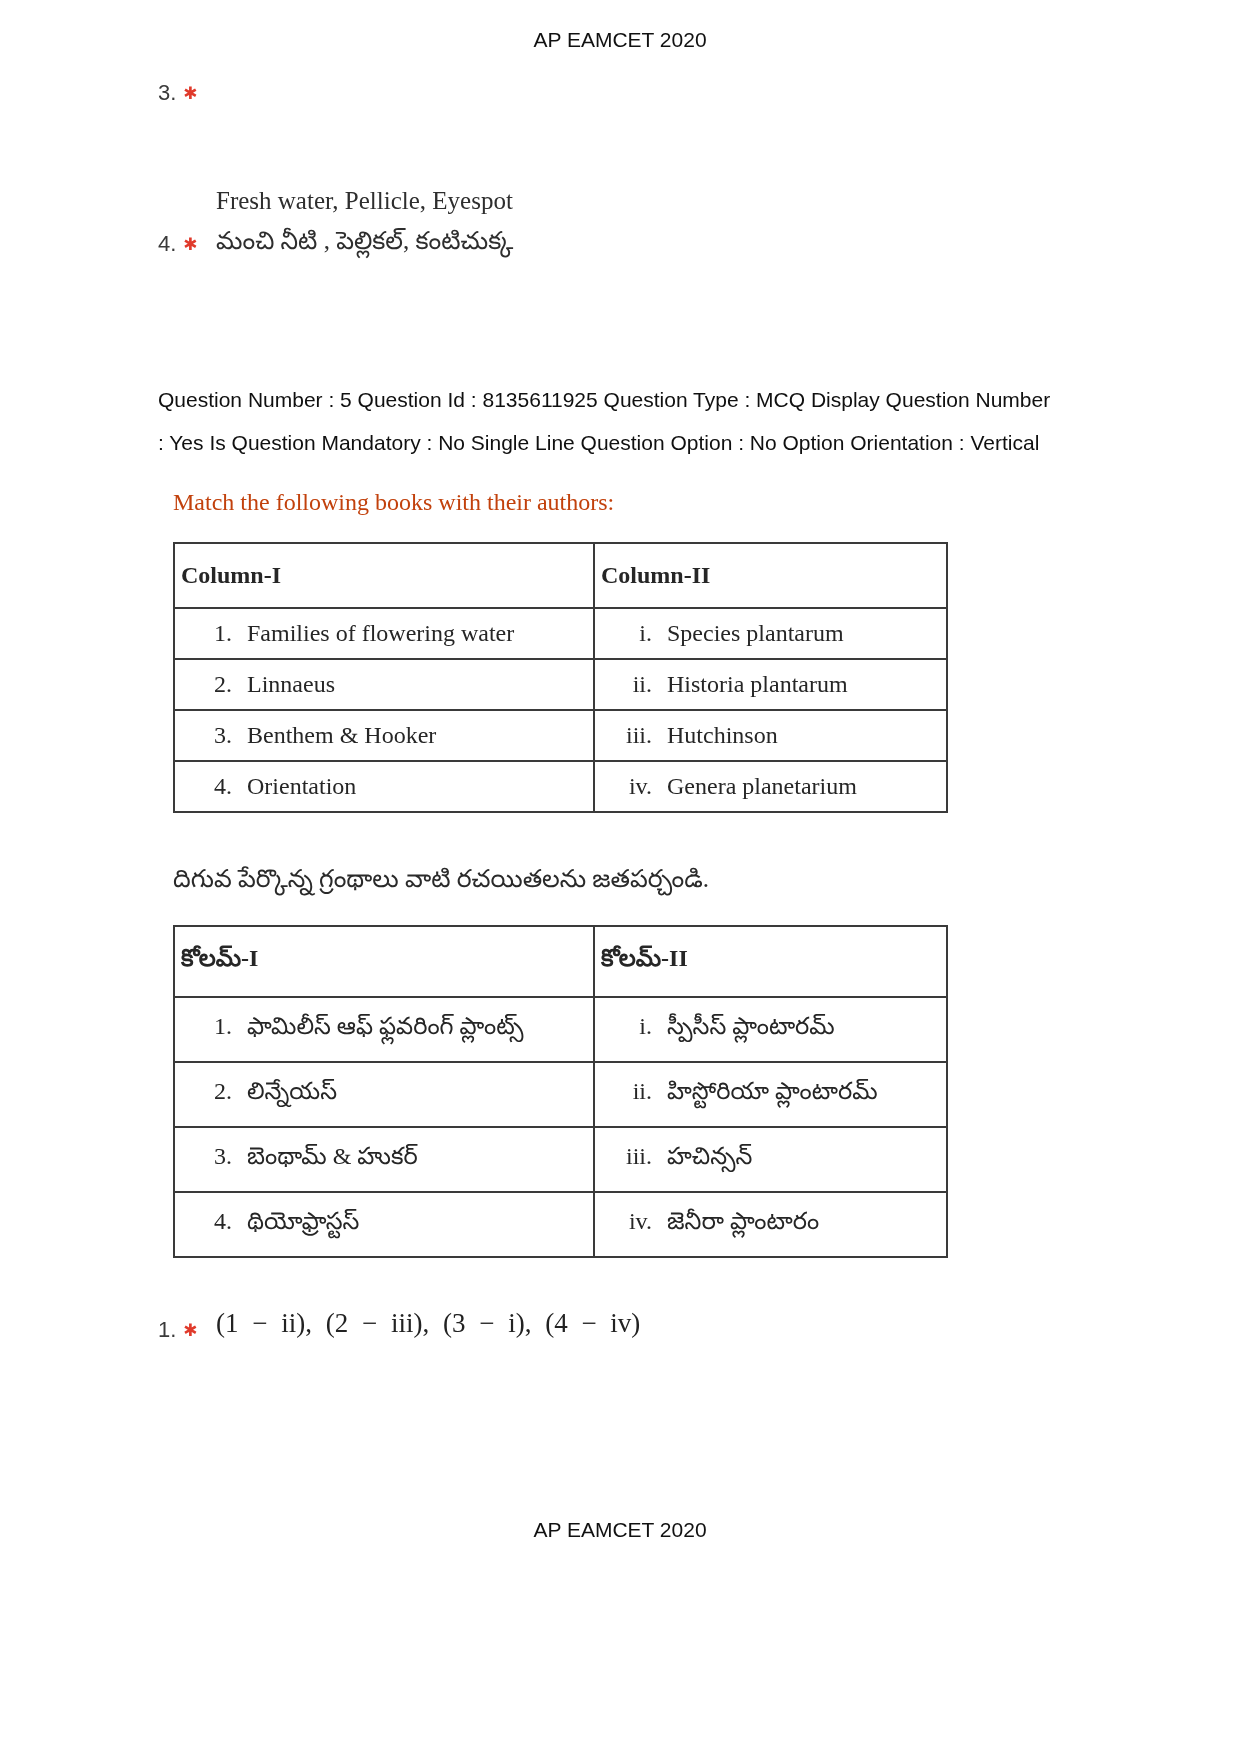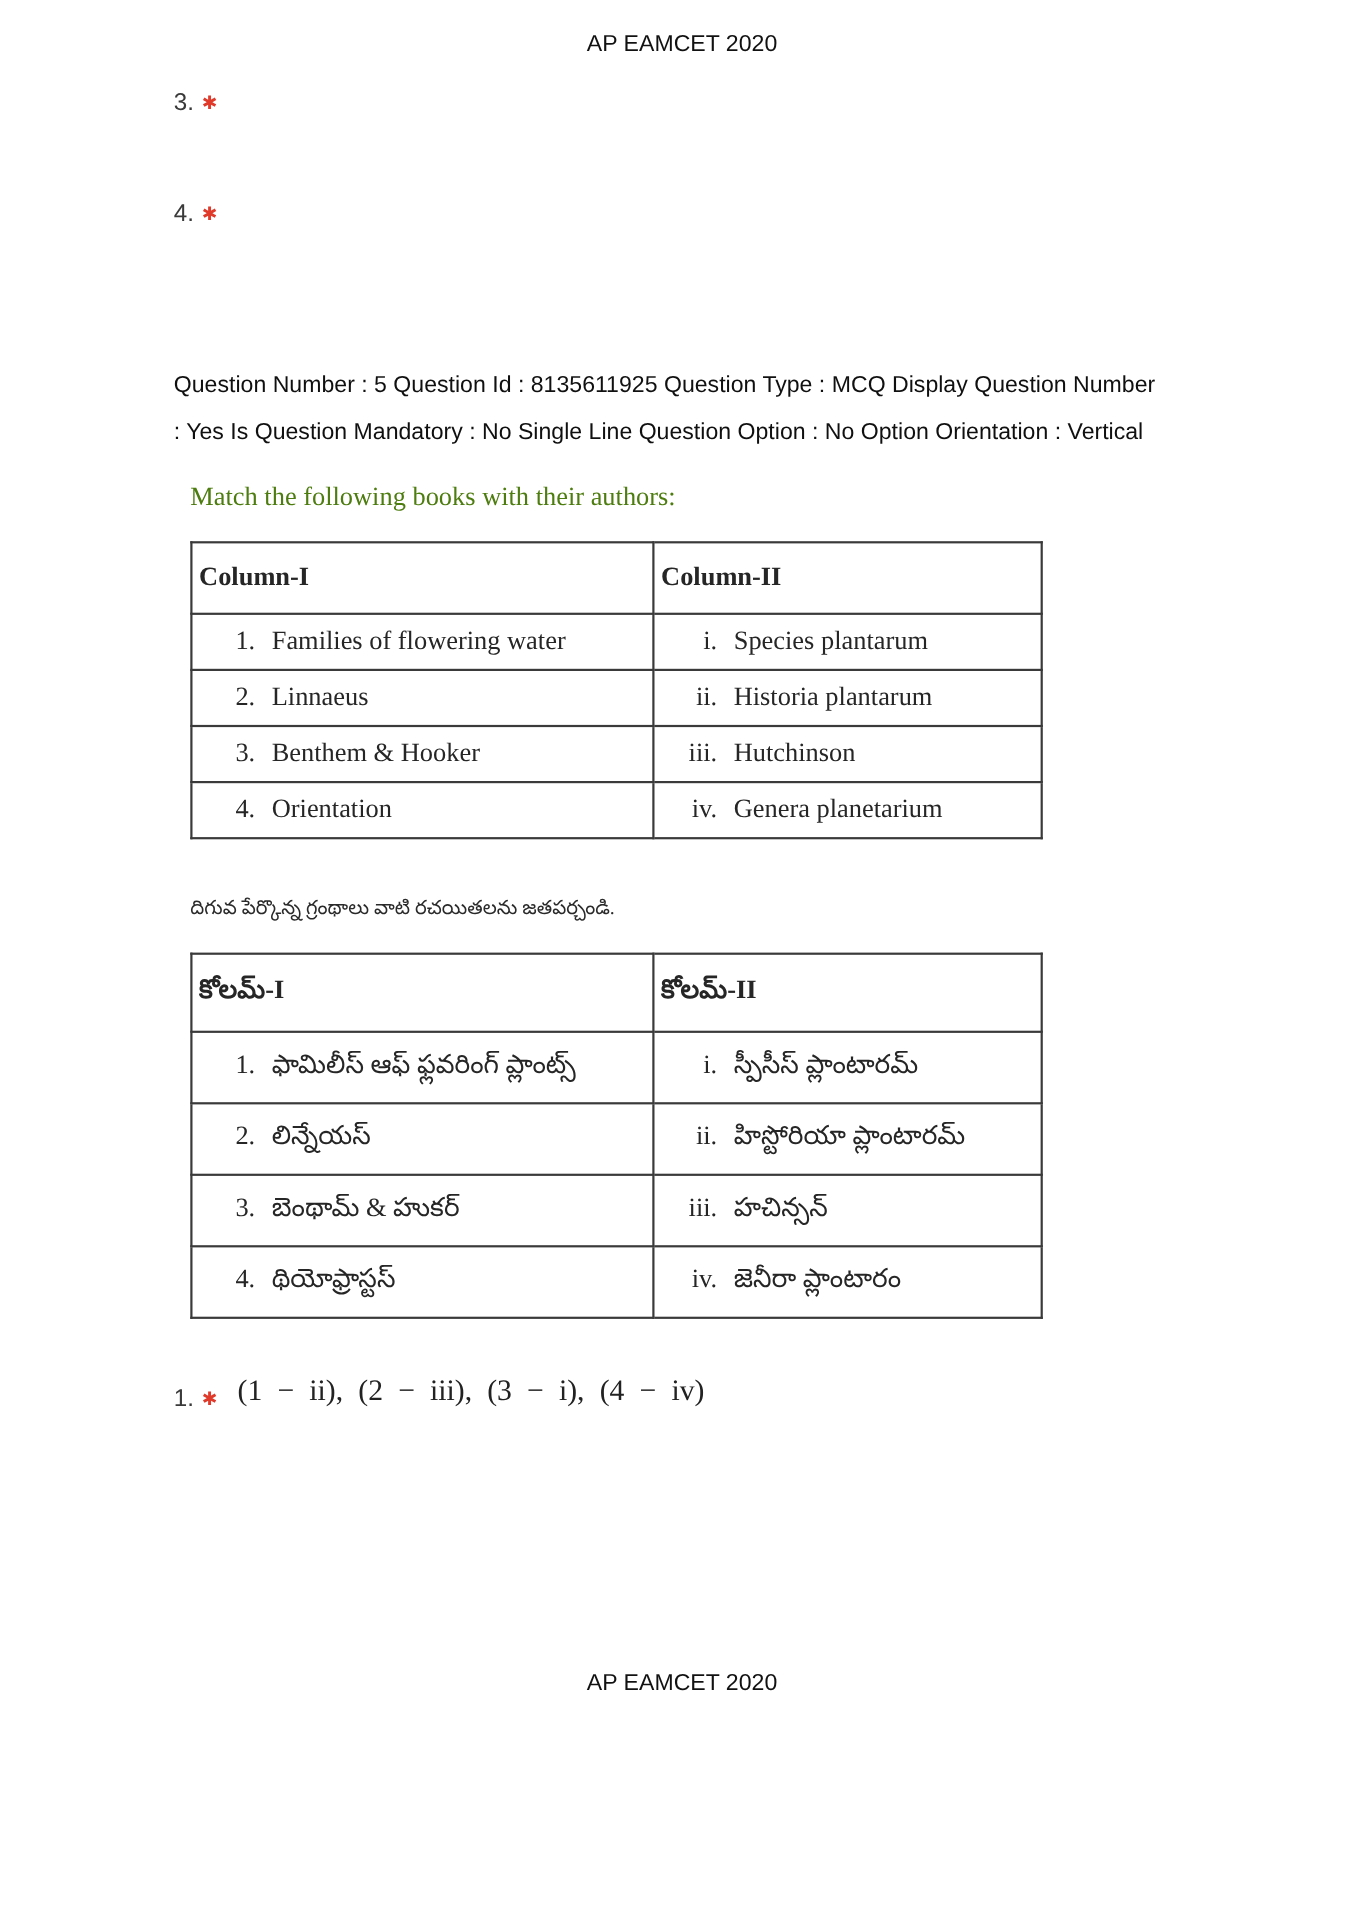--- a/index.html
+++ b/index.html
@@ -58,26 +58,26 @@
     font-size: 21px;
     line-height: 2.06;
     color: #101010;
   }
 
   
   .prompt-en {
     margin: 24px 0 16px 57px;
     font-family: "Liberation Serif", serif;
     font-size: 24px;
-    color: #4d7c0f;
+    color: #c2410c;
   }
   .prompt-te {
     margin: 52px 0 0 57px;
     font-family: "Liberation Serif", serif;
-    font-size: 18px;
+    font-size: 25px;
     color: #2a2a2a;
   }
 
   
   .match-table {
     border-collapse: collapse;
     margin: 26px 0 0 57px;
     width: 773px;
     font-family: "Liberation Serif", serif;
     color: #262626;
@@ -144,20 +144,24 @@
       <span class="opt-num">3.</span>
       <span class="asterisk">✱</span>
     </div>
   </div>
 
   <div class="prev-option second">
     <div class="opt-marker">
       <span class="opt-num">4.</span>
       <span class="asterisk">✱</span>
     </div>
+    <div class="opt-lines">
+      <div>Fresh water, Pellicle, Eyespot</div>
+      <div>మంచి నీటి , పెల్లికల్, కంటిచుక్క</div>
+    </div>
   </div>
 
   <div class="meta">Question Number : 5 Question Id : 8135611925 Question Type : MCQ Display Question Number : Yes Is Question Mandatory : No Single Line Question Option : No Option Orientation : Vertical</div>
 
   <div class="prompt-en">Match the following books with their authors:</div>
 
   <table class="match-table">
     <colgroup>
         <col class="col-left">
         <col class="col-right">

